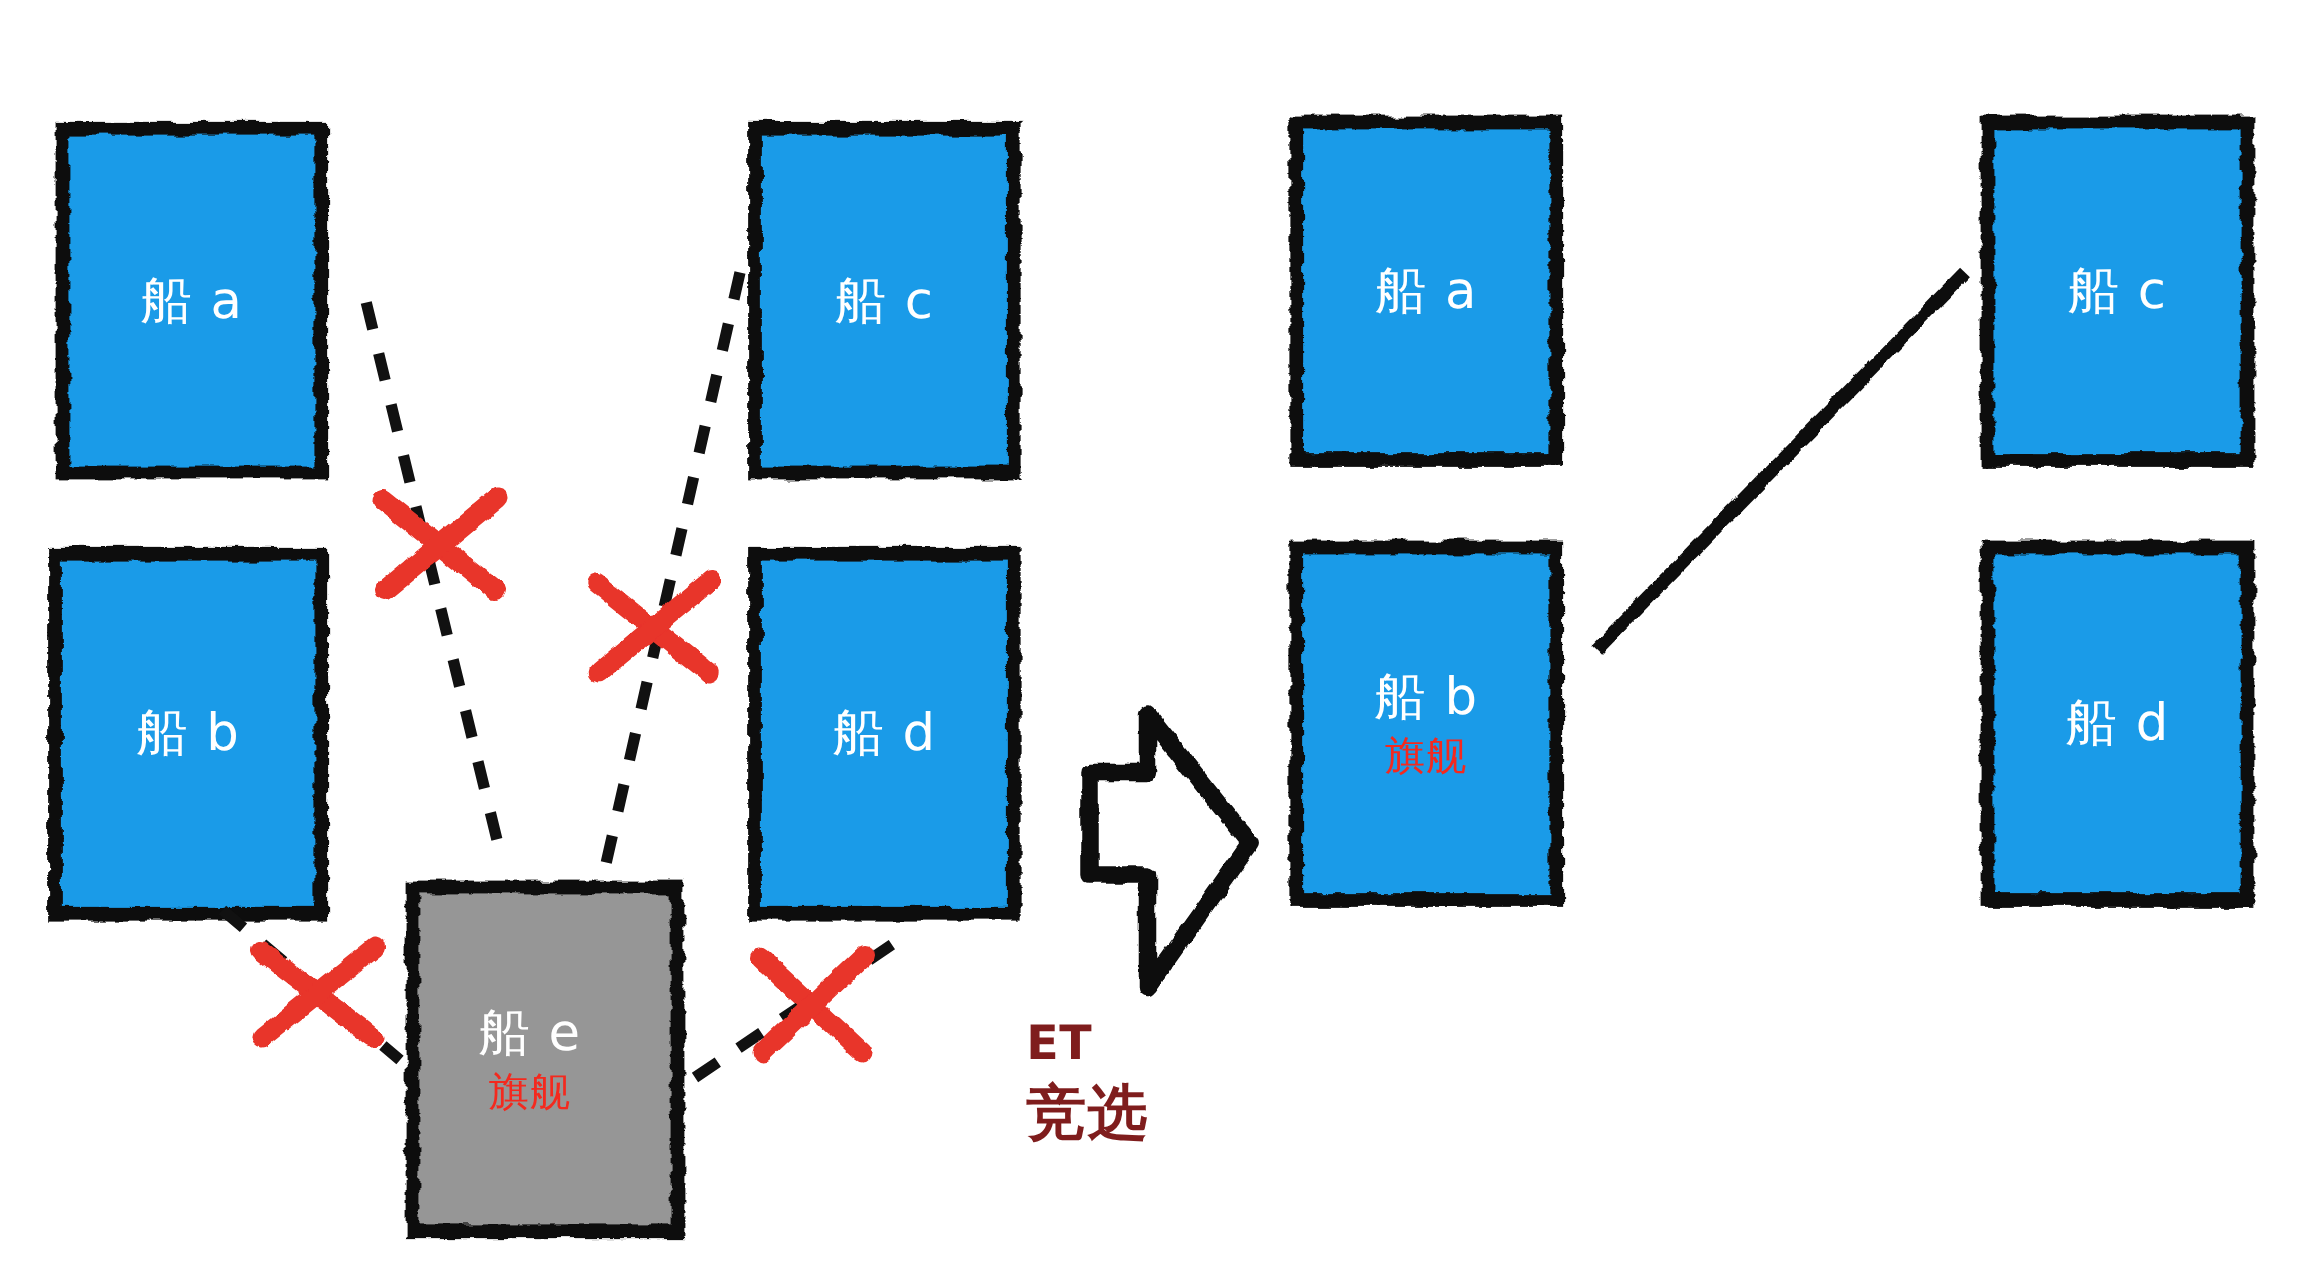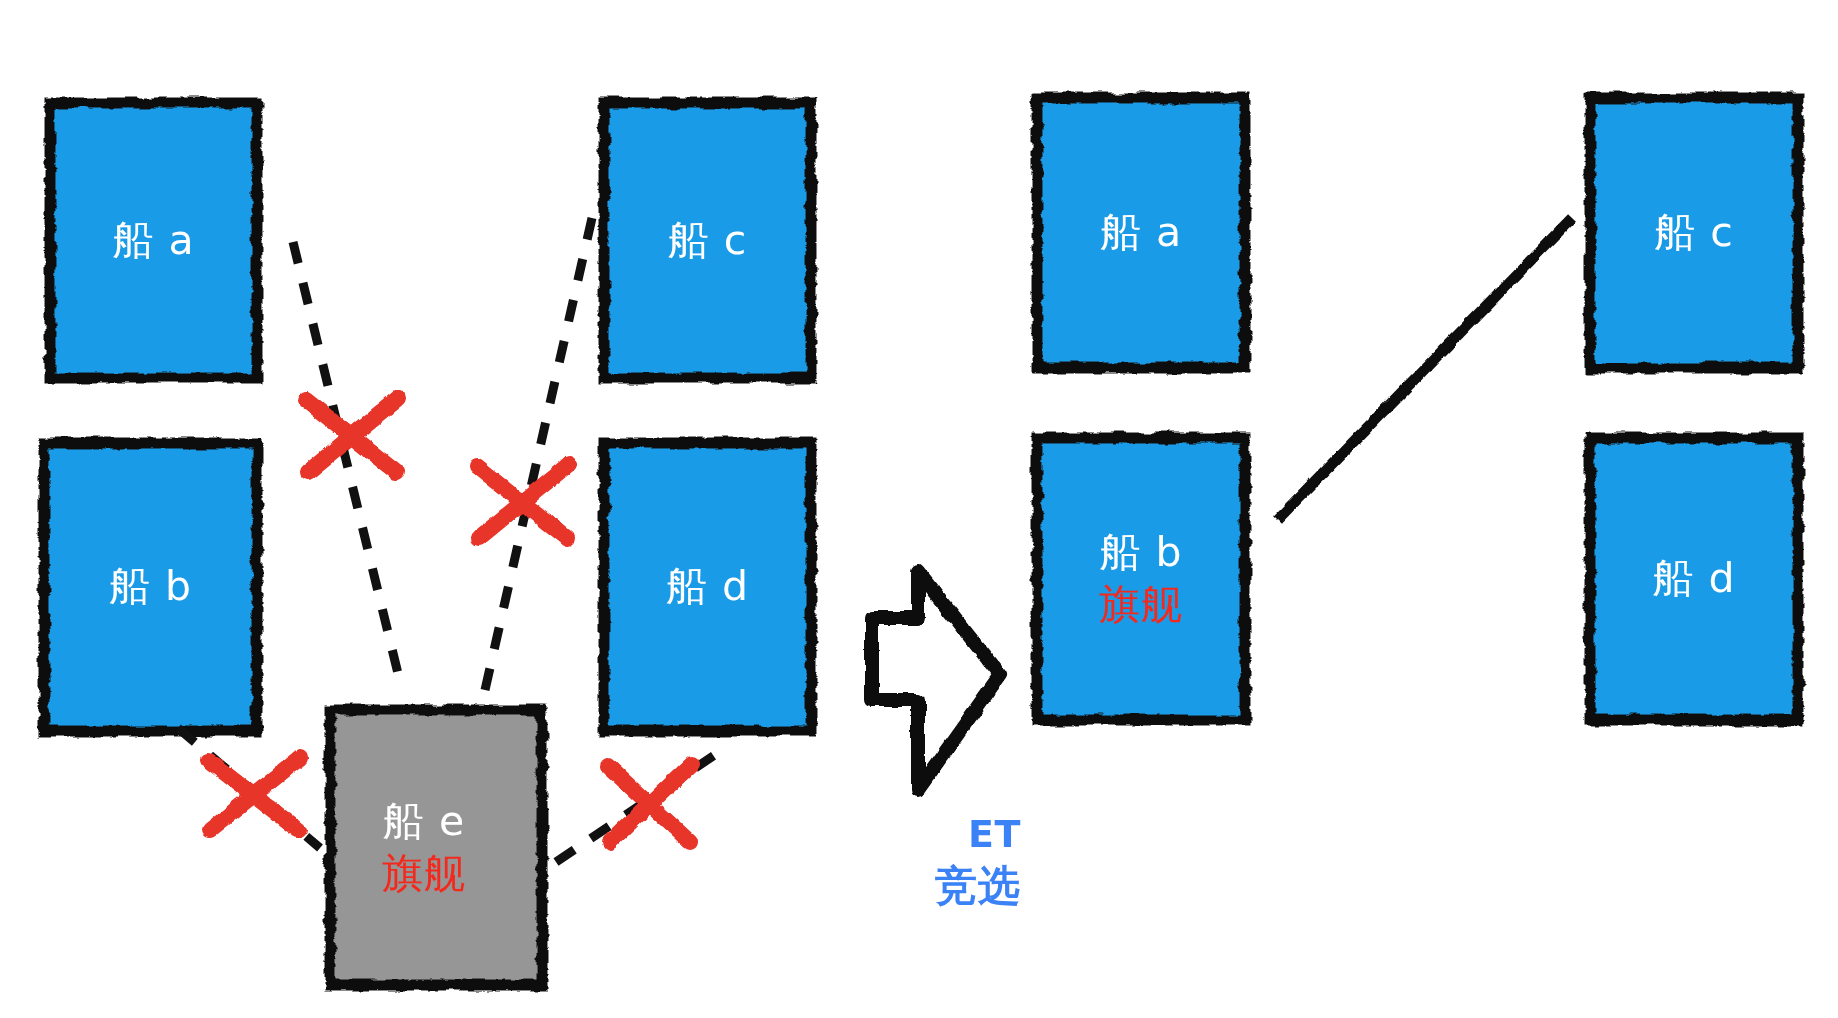--- a/index.html
+++ b/index.html
@@ -38,49 +38,49 @@
     line-height: 1.12;
     user-select: none;
   }
   .node .label-main {
     color: #ffffff;
     font-size: 41px;
     letter-spacing: 1px;
     white-space: nowrap;
   }
   .node .label-sub {
-    font-size: 41px;
+    font-size: 32px;
     letter-spacing: 1px;
     white-space: nowrap;
     margin-top: 6px;
   }
   .node-inner {
     position: absolute;
     inset: 0;
     display: flex;
     flex-direction: column;
     align-items: center;
     justify-content: center;
     z-index: 3;
   }
   
   .caption {
     position: absolute;
-    text-align: right;
-    color: #3b82f6;
+    text-align: left;
+    color: #7f1d1d;
     user-select: none;
   }
   .caption .cap-en {
     font-size: 38px;
     font-weight: bold;
     letter-spacing: 0.5px;
     line-height: 1.2;
   }
   .caption .cap-cn {
-    font-size: 42px;
+    font-size: 48px;
     font-weight: bold;
     letter-spacing: 1px;
     line-height: 1.35;
   }
 </style>
 </head>
 <body>
 
 <div id="stage">
 

